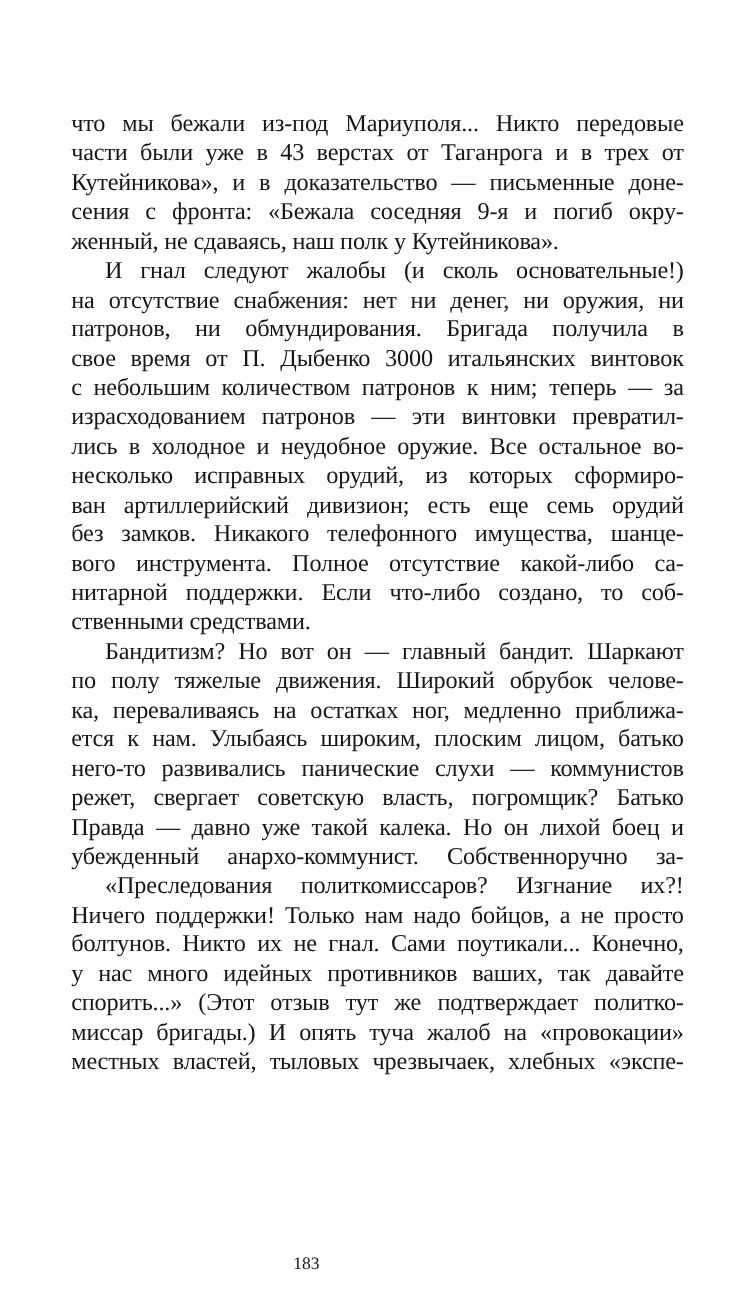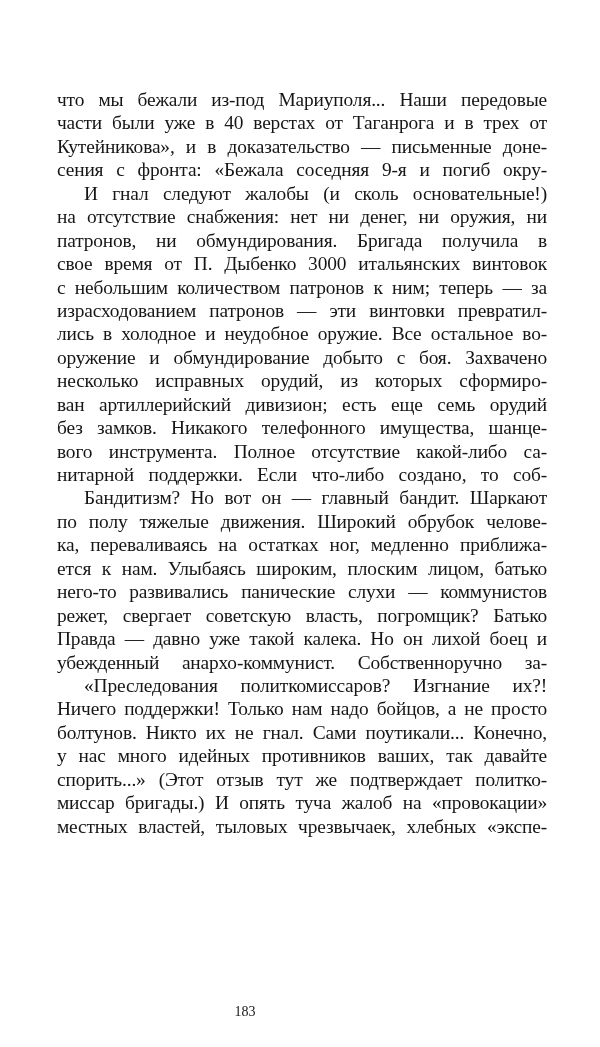--- a/index.html
+++ b/index.html
@@ -46,40 +46,41 @@
     font-size: 14px;
     line-height: 16px;
   }
 </style>
 </head>
 <body>
 
 <div class="page">
 
   <div>
-    <span class="line">что мы бежали из-под Мариуполя... Наши передовые</span>
-    <span class="line">части были уже в 40 верстах от Таганрога и в трех от</span>
+    <span class="line">что мы бежали из-под Мариуполя... Никто передовые</span>
+    <span class="line">части были уже в 43 верстах от Таганрога и в трех от</span>
     <span class="line">Кутейникова», и в доказательство — письменные доне-</span>
     <span class="line">сения с фронта: «Бежала соседняя 9-я и погиб окру-</span>
+    <span class="line last">женный, не сдаваясь, наш полк у Кутейникова».</span>
   </div>
 
   <div>
     <span class="line indent">И гнал следуют жалобы (и сколь основательные!)</span>
     <span class="line">на отсутствие снабжения: нет ни денег, ни оружия, ни</span>
     <span class="line">патронов, ни обмундирования. Бригада получила в</span>
     <span class="line">свое время от П. Дыбенко 3000 итальянских винтовок</span>
     <span class="line">с небольшим количеством патронов к ним; теперь — за</span>
     <span class="line">израсходованием патронов — эти винтовки превратил-</span>
     <span class="line">лись в холодное и неудобное оружие. Все остальное во-</span>
-    <span class="line">оружение и обмундирование добыто с боя. Захвачено</span>
     <span class="line">несколько исправных орудий, из которых сформиро-</span>
     <span class="line">ван артиллерийский дивизион; есть еще семь орудий</span>
     <span class="line">без замков. Никакого телефонного имущества, шанце-</span>
     <span class="line">вого инструмента. Полное отсутствие какой-либо са-</span>
     <span class="line">нитарной поддержки. Если что-либо создано, то соб-</span>
+    <span class="line last">ственными средствами.</span>
   </div>
 
   <div>
     <span class="line indent">Бандитизм? Но вот он — главный бандит. Шаркают</span>
     <span class="line">по полу тяжелые движения. Широкий обрубок челове-</span>
     <span class="line">ка, переваливаясь на остатках ног, медленно приближа-</span>
     <span class="line">ется к нам. Улыбаясь широким, плоским лицом, батько</span>
     <span class="line">него-то развивались панические слухи — коммунистов</span>
     <span class="line">режет, свергает советскую власть, погромщик? Батько</span>
     <span class="line">Правда — давно уже такой калека. Но он лихой боец и</span>

